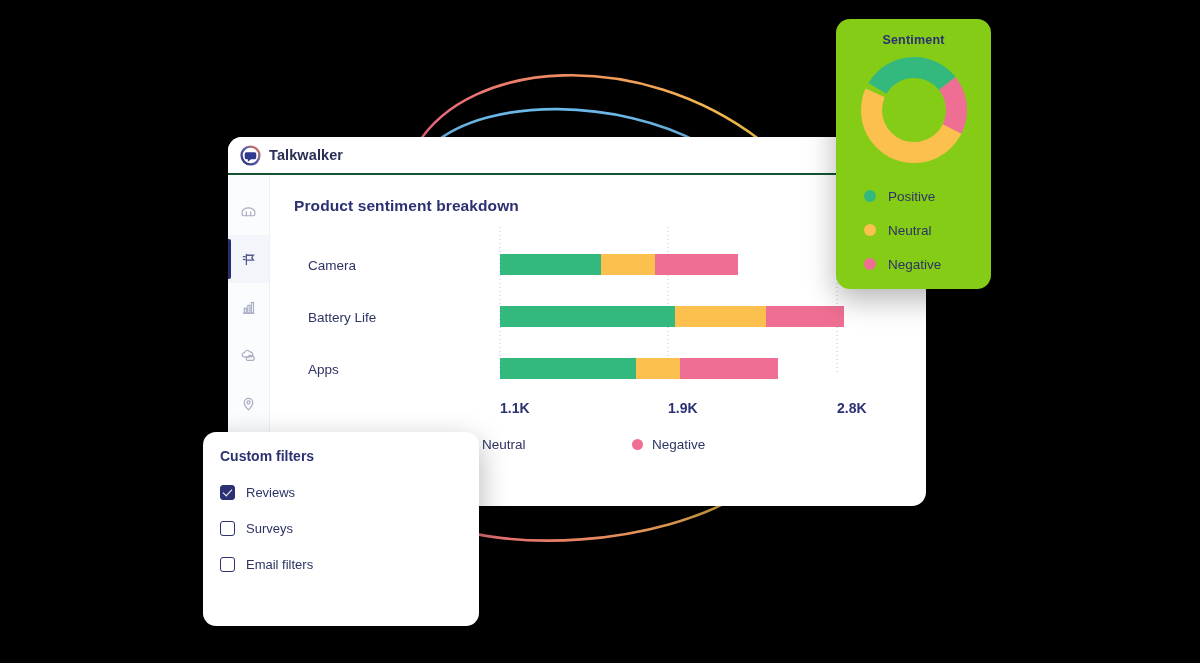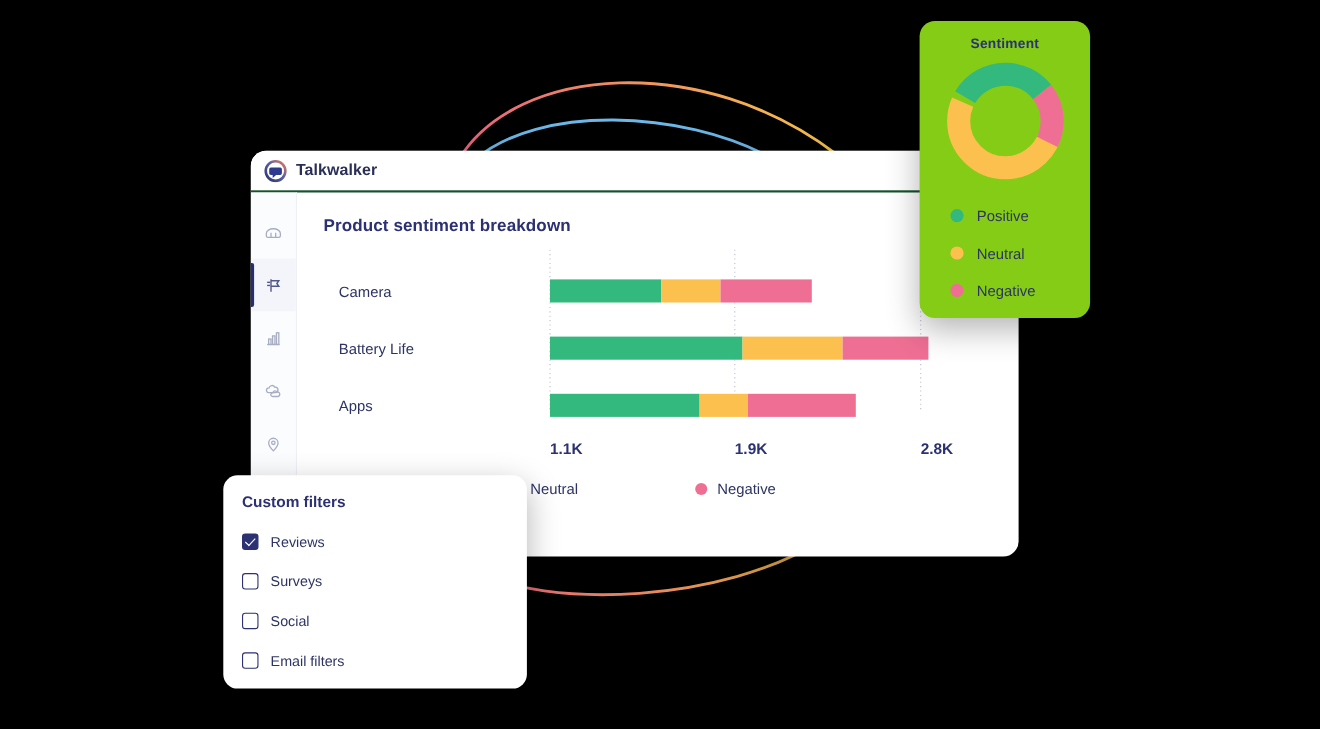--- a/index.html
+++ b/index.html
@@ -303,21 +303,17 @@
     <div class="filter-row">
       <span class="cbox checked"></span>
       <span class="filter-label">Reviews</span>
     </div>
     <div class="filter-row">
       <span class="cbox"></span>
       <span class="filter-label">Surveys</span>
     </div>
     <div class="filter-row">
       <span class="cbox"></span>
-      <span class="filter-label">Social</span>
-    </div>
-    <div class="filter-row">
-      <span class="cbox"></span>
       <span class="filter-label">Email filters</span>
     </div>
   </div>
 
 </div>
 
 </body></html>

